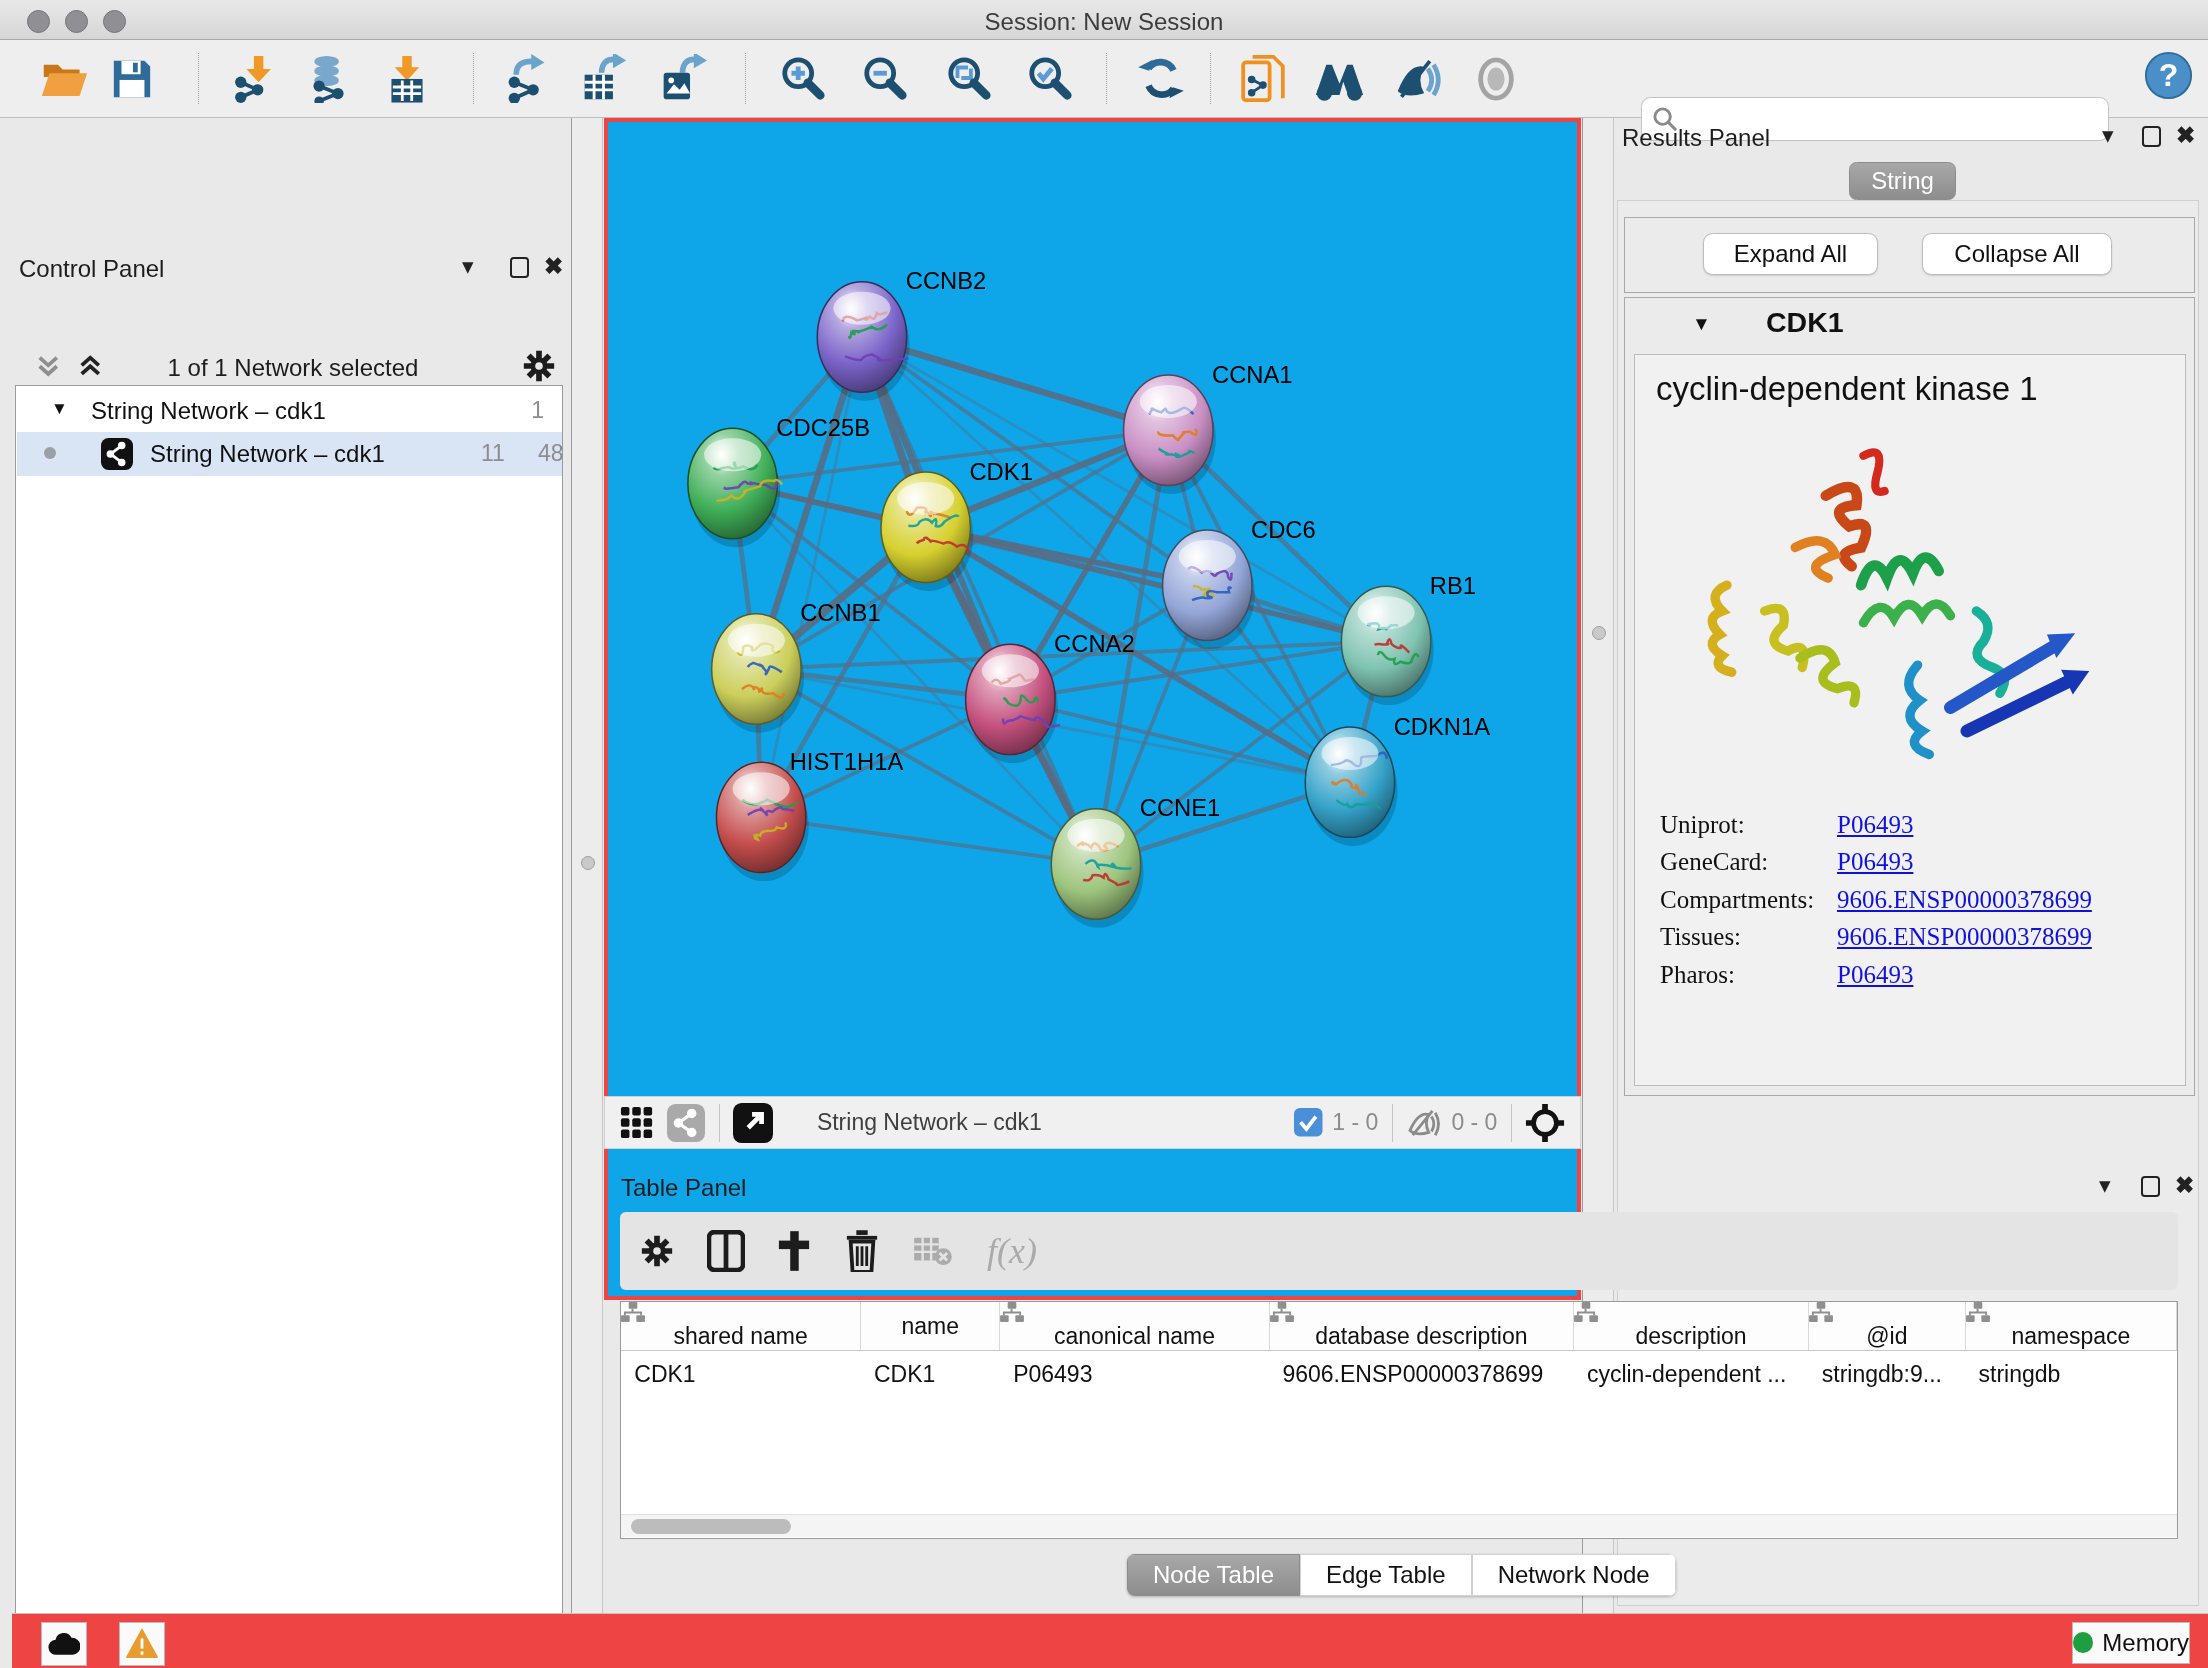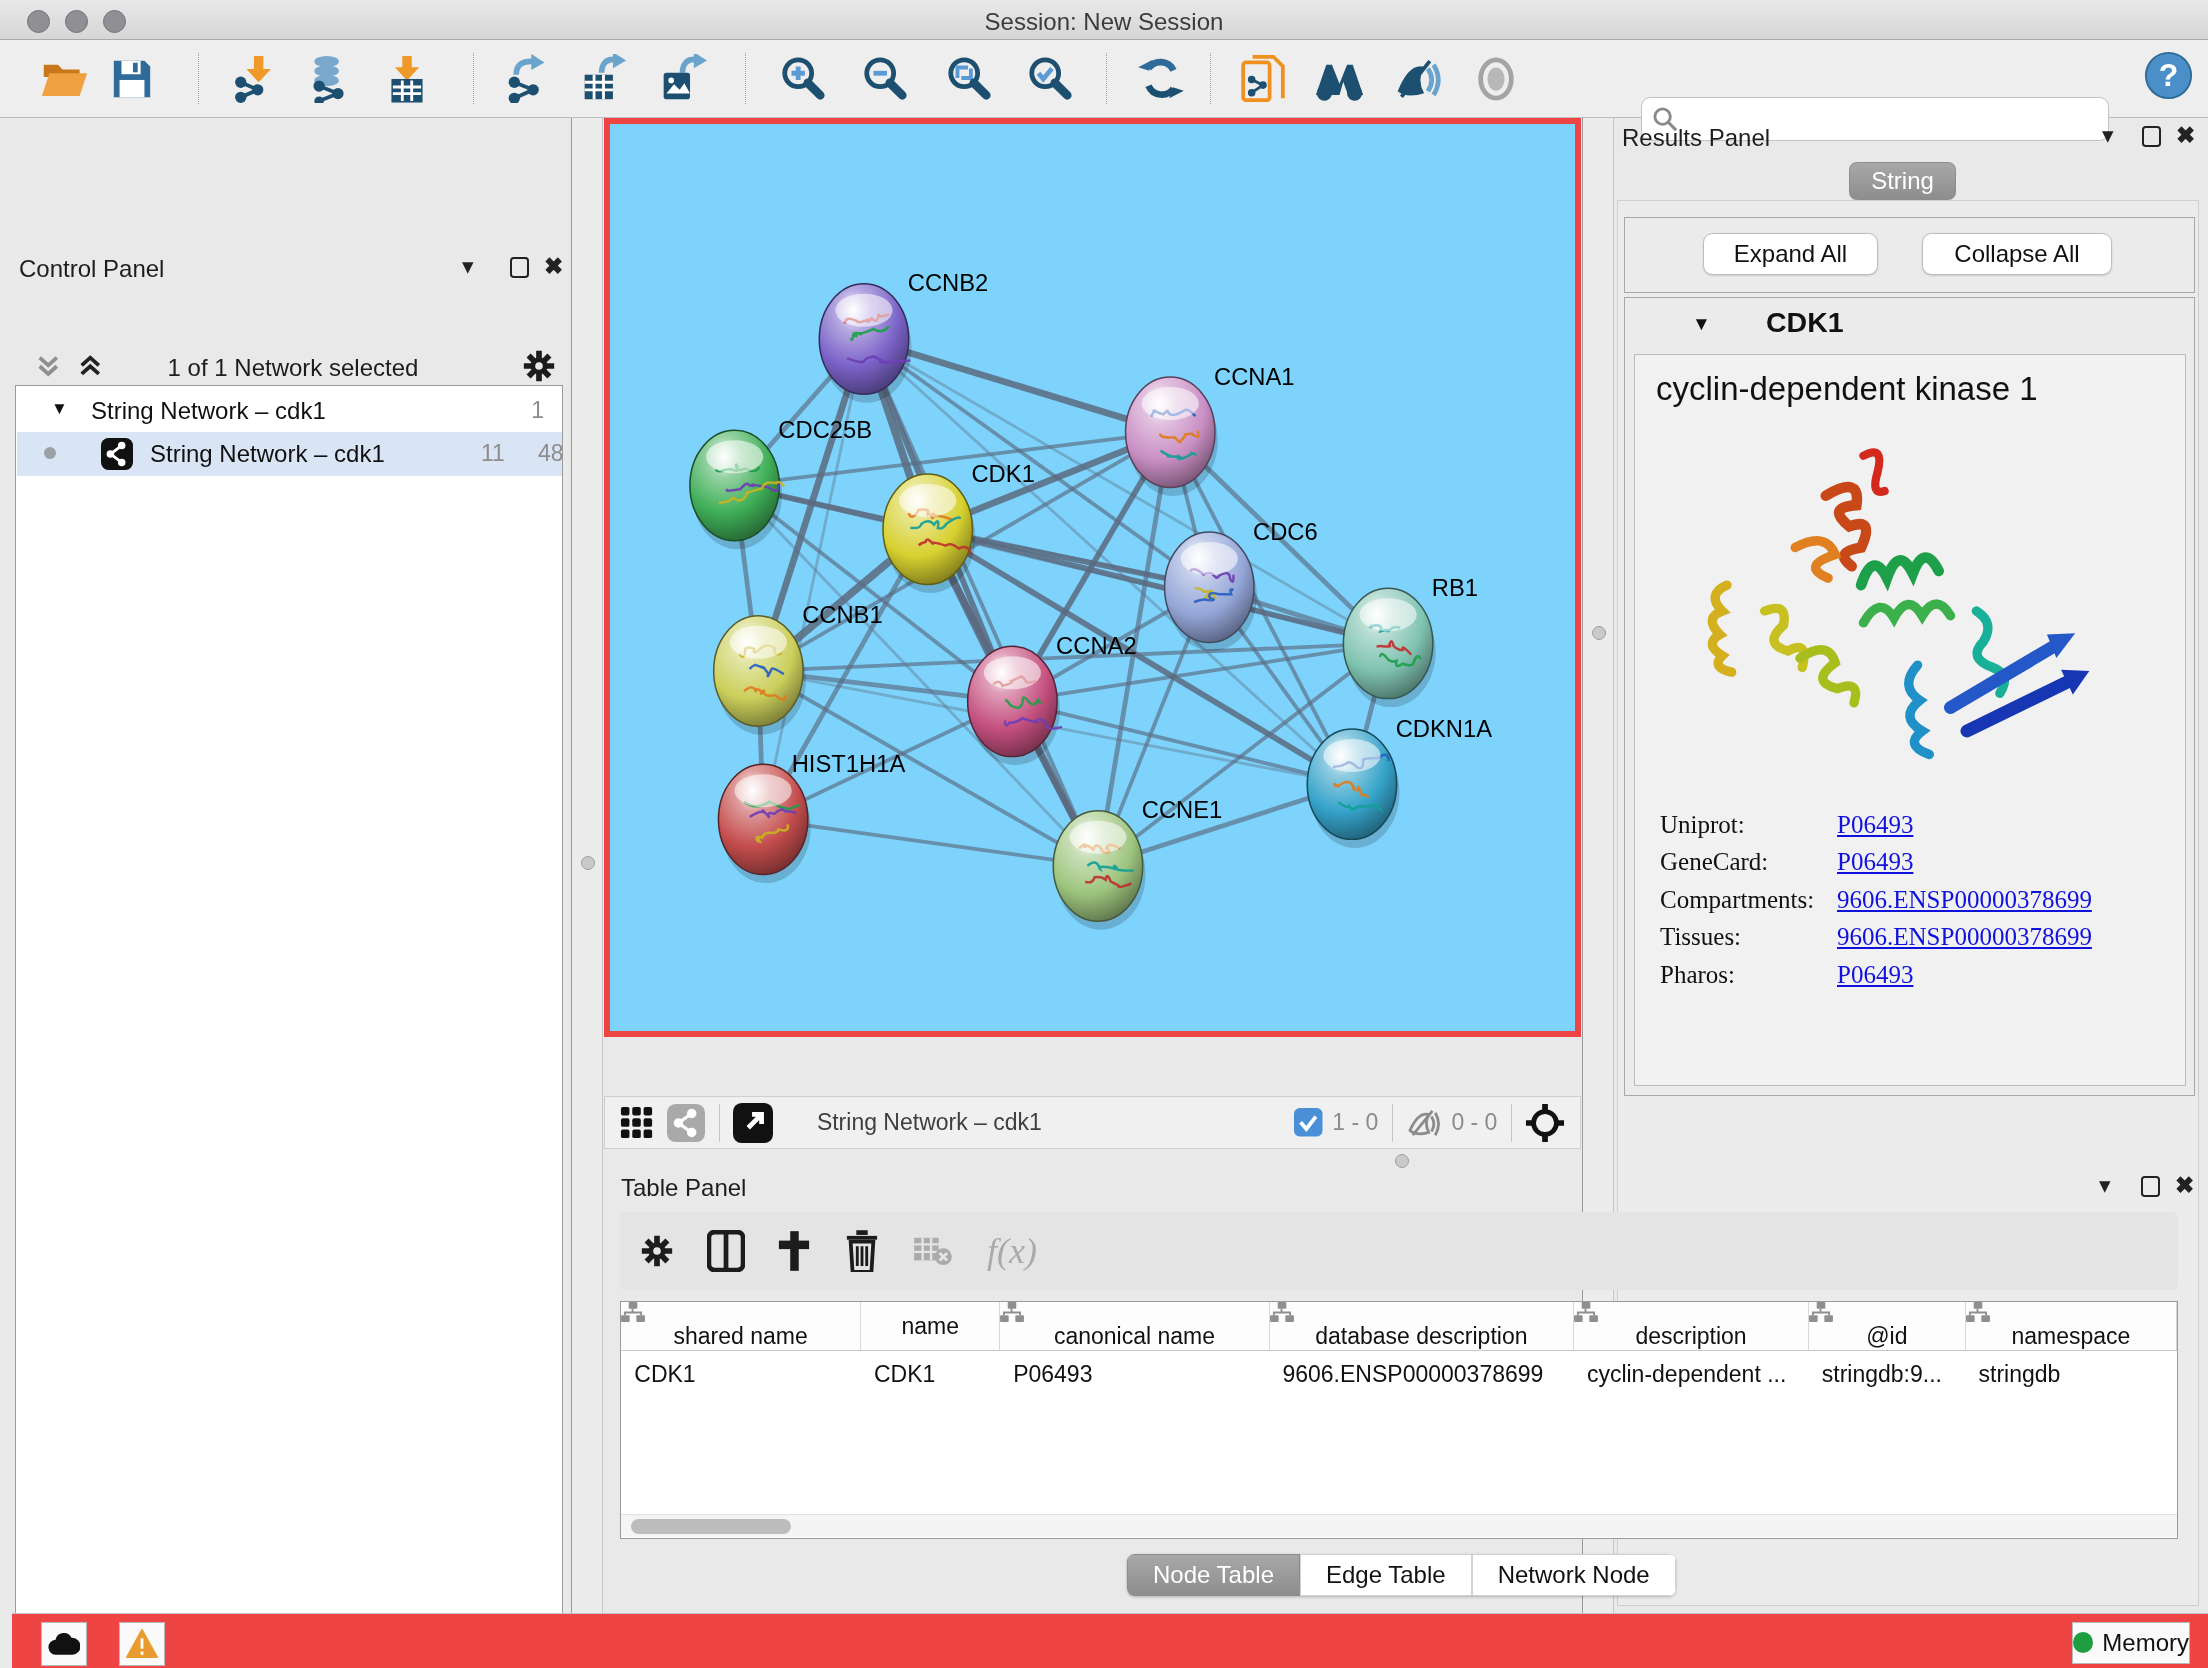--- a/index.html
+++ b/index.html
@@ -38,21 +38,21 @@
   .tree-row1 { left:1px; top:7.6px; width:544px; height:38px; }
   .tree-row2 { left:1px; top:46px; width:545px; height:44px; background:#d9e4f5; }
   .tree-num { color:#8d8d8d; font-size:23px; }
 
   
   .vsplit { top:118px; width:32px; height:1495px; background:#ececec;
     border-left:1px solid #9a9a9a; border-right:1px solid #c6c6c6; }
   .split-dot { width:14.3px; height:14.3px; border-radius:50%; background:#c9c9c9; border:1px solid #9f9f9f; cursor:pointer; }
 
   
-  .netview { left:604px; top:118px; width:977px; height:919px; background:#7dd3fc; border:6px solid #ef4444; }
+  .netview { left:604px; top:118px; width:977px; height:1182px; background:#0ea5e9; border:4px solid #ef4444; }
   .netbar { left:604px; top:1096px; width:977px; height:53px; background:#f0f0f0;
     border:1px solid #cfcfcf; display:flex; align-items:center; }
   .nb-sep { width:0; height:38px; border-left:1px solid #c4c4c4; margin:0 13.3px; }
   .nb-txt { font-size:23px; color:#3f3f3f; }
   .nb-cnt { font-size:23px; color:#8b8b8b; }
 
   
   .res-outer { left:1617px; top:200px; width:582px; height:1406px; background:#ebebeb; border:1px solid #cfcfcf; }
   .res-box1 { left:1624px; top:217px; width:571px; height:76px; background:#ebebeb; border:1.9px solid #a8a8a8; }
   .rbtn { height:42px; background:#fff; border:1px solid #bdbdbd; border-radius:9.5px;

